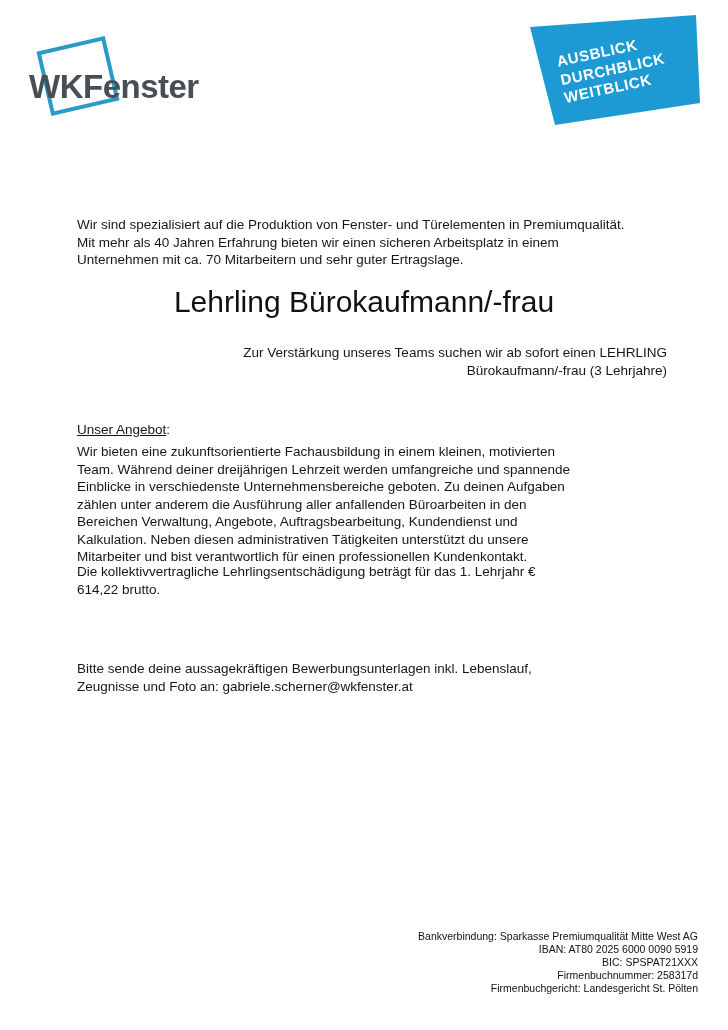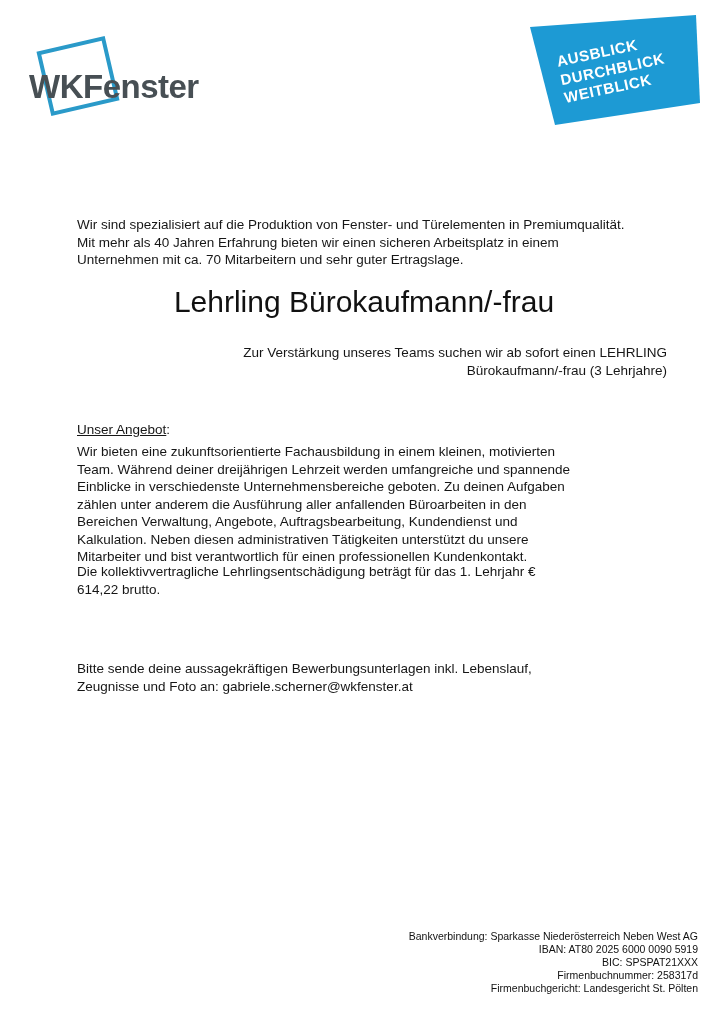--- a/index.html
+++ b/index.html
@@ -149,20 +149,20 @@
 Mitarbeiter und bist verantwortlich für einen professionellen Kundenkontakt.</div>
 
   <div class="para salary">Die kollektivvertragliche Lehrlingsentschädigung beträgt für das 1. Lehrjahr €
 614,22 brutto.</div>
 
   <div class="para apply">Bitte sende deine aussagekräftigen Bewerbungsunterlagen inkl. Lebenslauf,
 Zeugnisse und Foto an: gabriele.scherner@wkfenster.at</div>
 
 
   <div class="footer-block footer-right">
-    <div>Bankverbindung: Sparkasse Niederösterreich Neben West AG</div>
+    <div>Bankverbindung: Sparkasse Premiumqualität Mitte West AG</div>
     <div>IBAN: AT80 2025 6000 0090 5919</div>
     <div>BIC: SPSPAT21XXX</div>
     <div>Firmenbuchnummer: 258317d</div>
     <div>Firmenbuchgericht: Landesgericht St. Pölten</div>
   </div>
 
 </div>
 
 </body></html>

